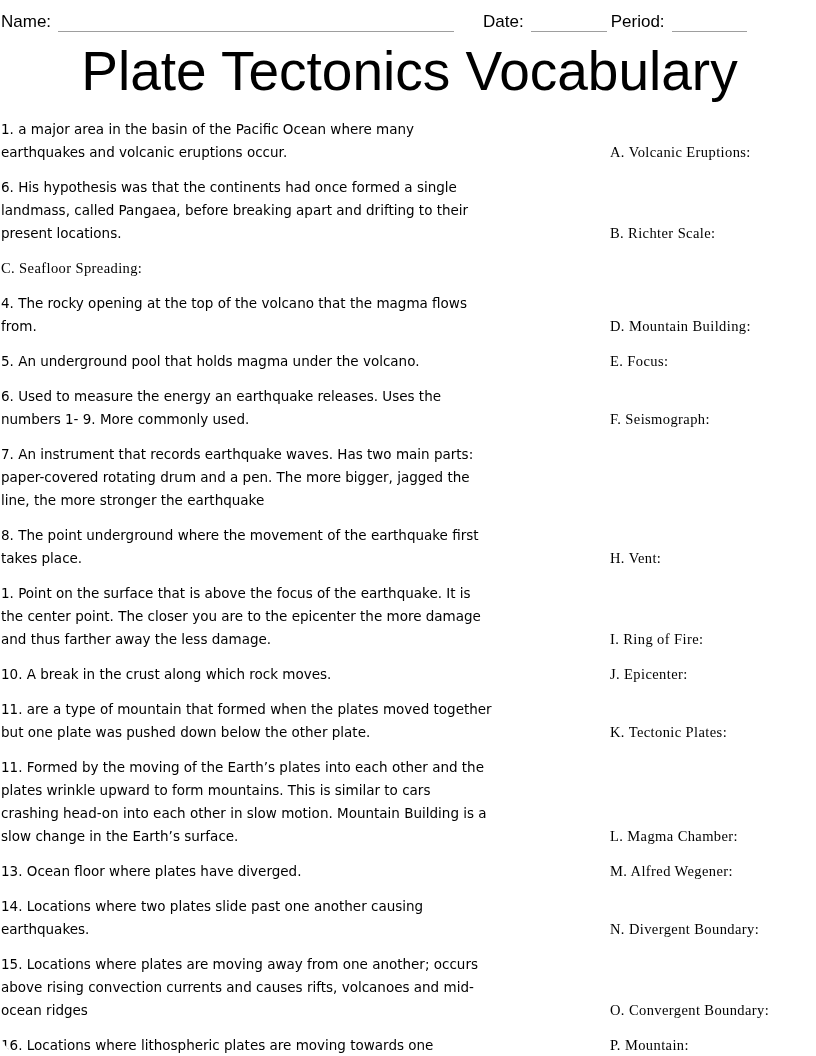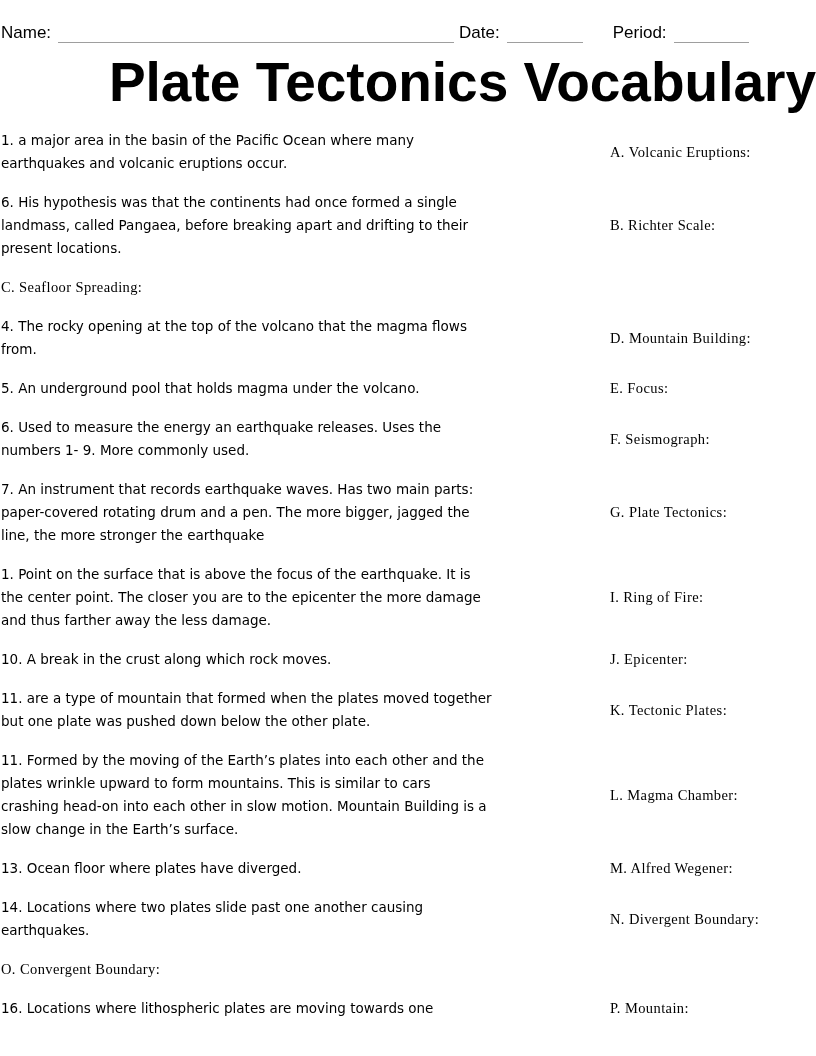--- a/index.html
+++ b/index.html
@@ -11,21 +11,21 @@
     width: 816px;
     height: 1056px;
     overflow: hidden;
     color: #000000;
     font-family: "DejaVu Sans", sans-serif;
   }
   .page {
     width: 816px;
     height: 1056px;
     box-sizing: border-box;
-    padding: 20px 0 0 1px;
+    padding: 9px 0 0 1px;
     overflow: hidden;
     background: #ffffff;
     border-radius: 26px;
   }
   
   .name-row {
     display: flex;
     align-items: flex-end;
     height: 24px;
     font-family: "Liberation Sans", sans-serif;
@@ -35,42 +35,41 @@
   }
   .hdr-label { white-space: nowrap; }
   .blank {
     border-bottom: 1.5px solid #9e9e9e;
     height: 20px;
     margin-bottom: 1px;
   }
   .blank-name   { width: 396px; margin-left: 7px; }
   .blank-date   { width: 76px;  margin-left: 7px; }
   .blank-period { width: 75px;  margin-left: 7px; }
-  .hdr-date   { margin-left: 5px; text-align: right; }
-  .hdr-period { margin-left: 30px; }
+  .hdr-date   { margin-left: 29px; text-align: right; }
+  .hdr-period { margin-left: 4px; }
   
   .title {
     margin: 8px 0 0 2px;
     font-family: "Liberation Sans", sans-serif;
-    font-weight: 700;
+    font-weight: 400;
     font-size: 55px;
     line-height: 60px;
-    text-align: right;
+    text-align: center;
     letter-spacing: 0px;
     white-space: nowrap;
   }
   
   .rows {
     margin-top: 17px;
   }
   .row {
     display: flex;
-    align-items: center;
+    align-items: flex-end;
     margin-bottom: 12px;
-    margin-top: 16px;
   }
   .definition {
     width: 609px;
     flex-shrink: 0;
     font-size: 13.5px;
     line-height: 23px;
     white-space: pre-line;
   }
   .term {
     flex: 1;
@@ -123,21 +122,25 @@
       </div>
       <div class="row">
         <div class="definition">6. Used to measure the energy an earthquake releases. Uses the
 numbers 1- 9. More commonly used.</div>
         <div class="term">F. Seismograph:</div>
       </div>
       <div class="row">
         <div class="definition">7. An instrument that records earthquake waves. Has two main parts:
 paper-covered rotating drum and a pen. The more bigger, jagged the
 line, the more stronger the earthquake</div>
-        <div class="term">G. Plate Tectonics:</div>
+      </div>
+      <div class="row">
+        <div class="definition">8. The point underground where the movement of the earthquake first
+takes place.</div>
+        <div class="term">H. Vent:</div>
       </div>
       <div class="row">
         <div class="definition">1. Point on the surface that is above the focus of the earthquake. It is
 the center point. The closer you are to the epicenter the more damage
 and thus farther away the less damage.</div>
         <div class="term">I. Ring of Fire:</div>
       </div>
       <div class="row">
         <div class="definition">10. A break in the crust along which rock moves.</div>
         <div class="term">J. Epicenter:</div>
@@ -157,20 +160,23 @@
       <div class="row">
         <div class="definition">13. Ocean floor where plates have diverged.</div>
         <div class="term">M. Alfred Wegener:</div>
       </div>
       <div class="row">
         <div class="definition">14. Locations where two plates slide past one another causing
 earthquakes.</div>
         <div class="term">N. Divergent Boundary:</div>
       </div>
       <div class="row">
+        <div class="definition">15. Locations where plates are moving away from one another; occurs
+above rising convection currents and causes rifts, volcanoes and mid-
+ocean ridges</div>
         <div class="term">O. Convergent Boundary:</div>
       </div>
       <div class="row">
         <div class="definition">16. Locations where lithospheric plates are moving towards one</div>
         <div class="term">P. Mountain:</div>
       </div>
     </div>
 
 </div>
 

